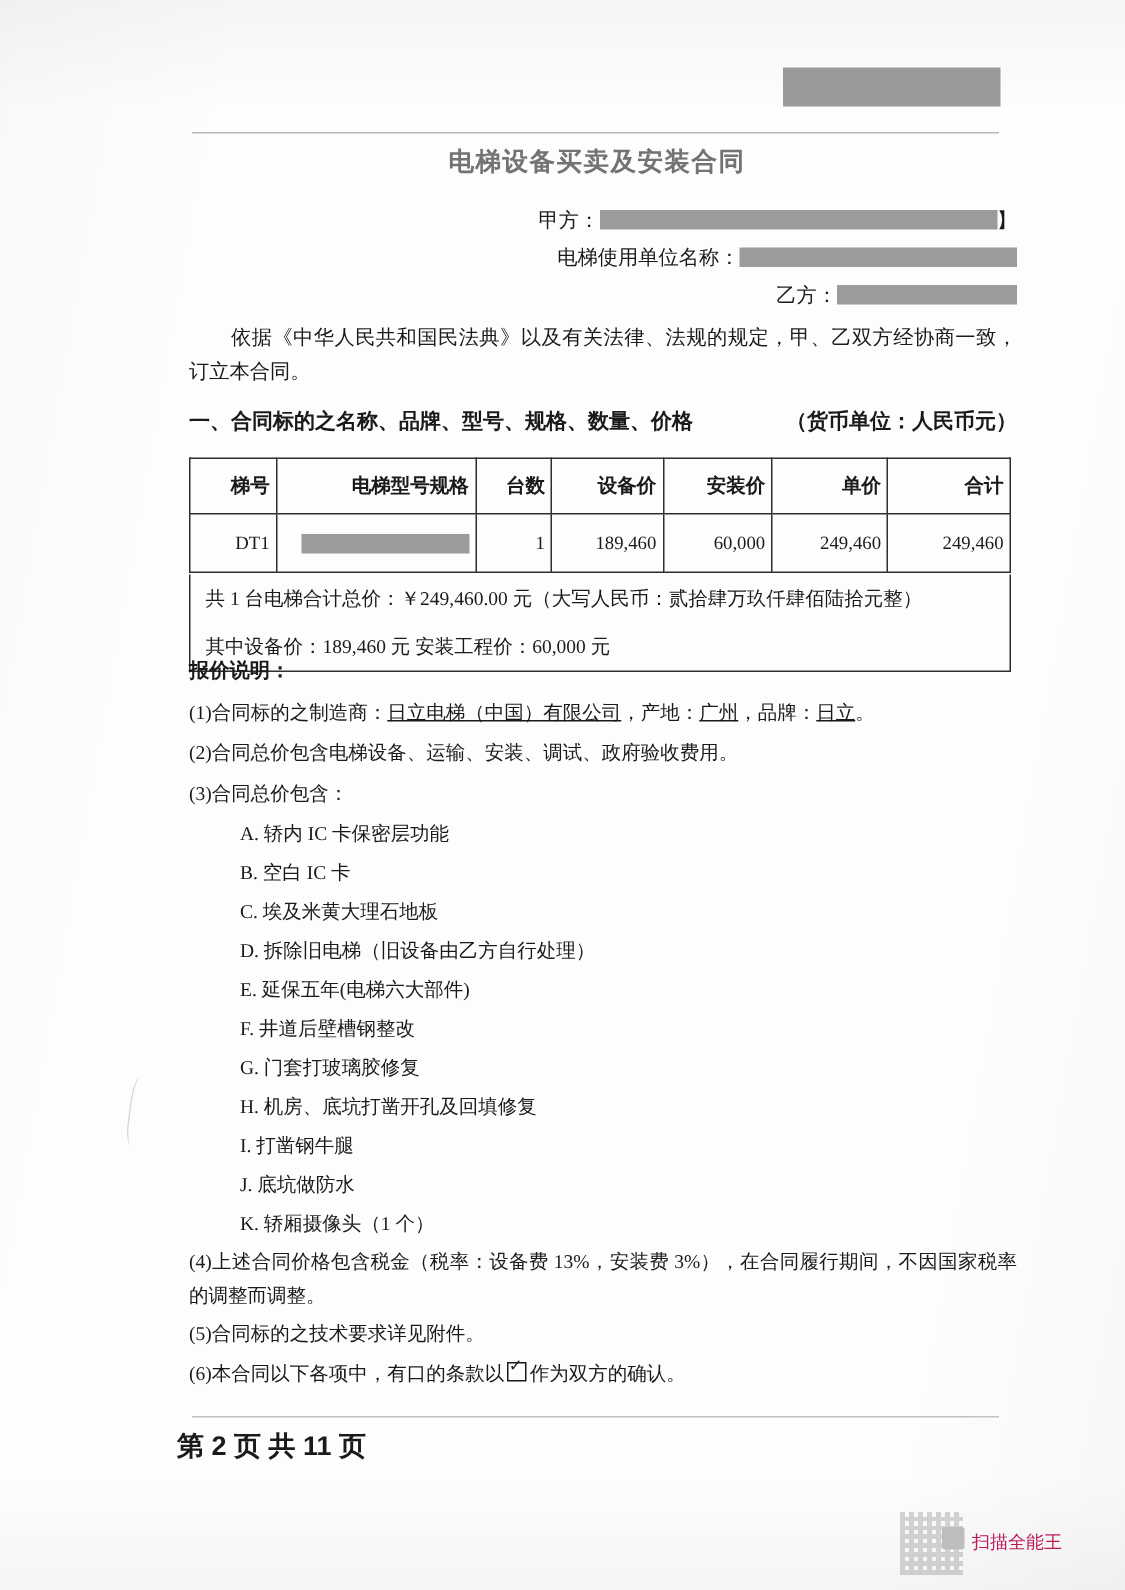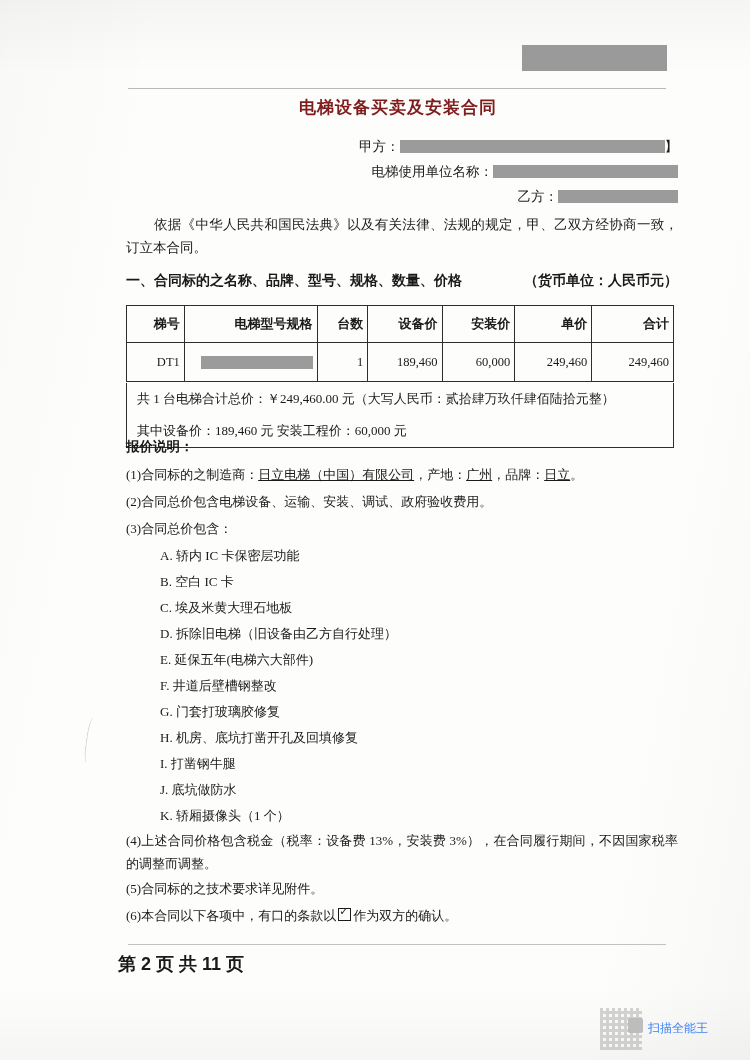--- a/index.html
+++ b/index.html
@@ -55,21 +55,21 @@
   .doc-title {
     position: absolute;
     left: 0;
     top: 96px;
     width: 560px;
     text-align: center;
     font-family: "Liberation Sans", "DejaVu Sans", sans-serif;
     font-weight: bold;
     font-size: 17px;
     letter-spacing: 1px;
-    color: #7f1d1d;
+    color: #737373;
   }
   .party-block {
     position: absolute;
     left: 8px;
     top: 136px;
     width: 552px;
     font-size: 13.5px;
     line-height: 21px;
   }
   .party-row {
@@ -250,21 +250,21 @@
     opacity: 0.30;
     background:
       repeating-linear-gradient(0deg, #777 0 3px, transparent 3px 6px),
       repeating-linear-gradient(90deg, #777 0 3px, transparent 3px 6px);
   }
   .wm-text {
     position: absolute;
     left: 648px;
     top: 1020px;
     font-size: 12px;
-    color: #3b82f6;
+    color: #be185d;
     font-family: "Liberation Sans", "DejaVu Sans", sans-serif;
   }
   .wm-badge {
     position: absolute;
     left: 628px;
     top: 1018px;
     width: 15px;
     height: 15px;
     background: #bdbdbd;
     border-radius: 2px;

